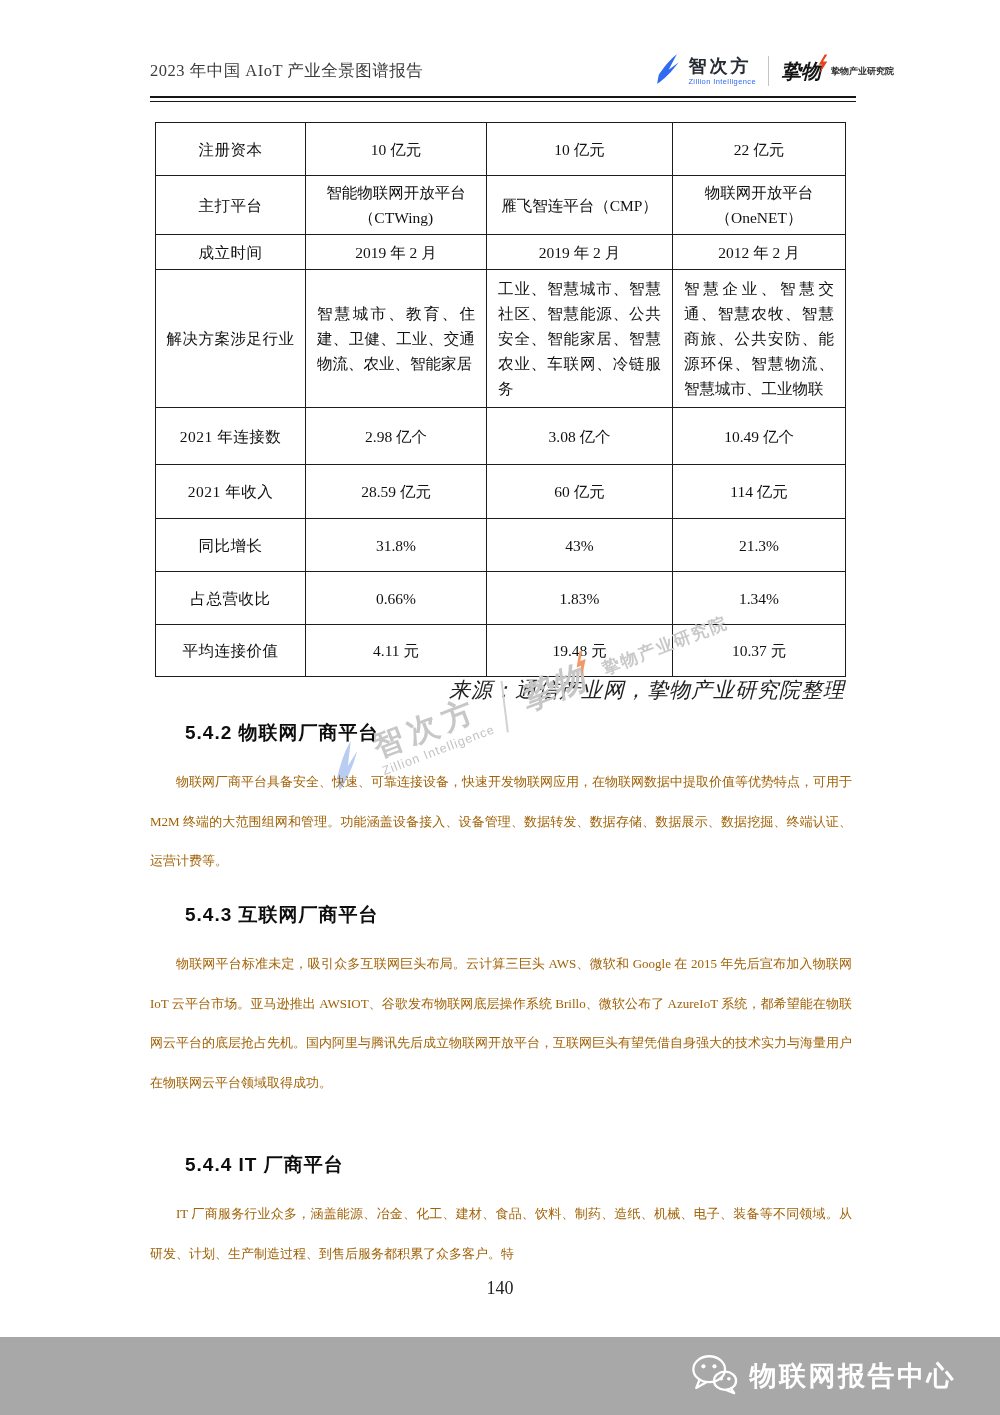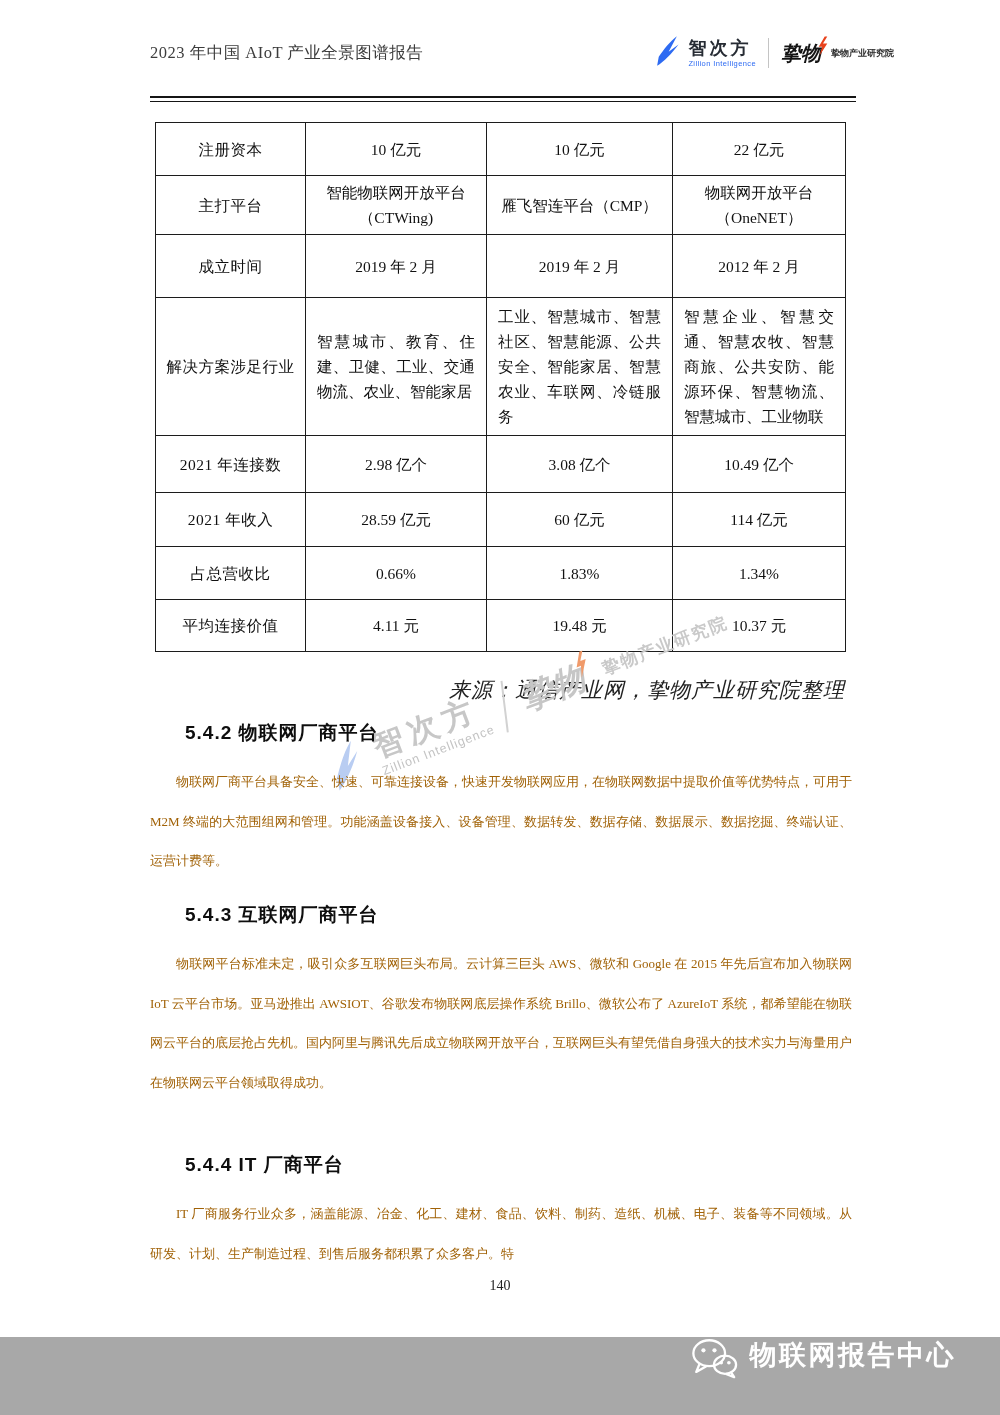--- a/index.html
+++ b/index.html
@@ -3,21 +3,21 @@
 <meta charset="utf-8">
 <style>
   * { margin:0; padding:0; box-sizing:border-box; }
   html,body { background:#ffffff; }
   body {
     width:1000px; height:1415px; position:relative; overflow:hidden;
     font-family:"Liberation Serif", serif; color:#1a1a1a;
   }
 
   
-  .header { position:absolute; top:34px; left:150px; right:106px;
+  .header { position:absolute; top:52px; left:150px; right:106px;
             display:flex; justify-content:space-between; align-items:center; }
   .hd-title { font-size:16.5px; color:#3d3d3d; letter-spacing:0.5px; }
   .brands { display:flex; align-items:center; }
   .brand1 { display:flex; align-items:center; gap:7px; }
   .b1-col { display:flex; flex-direction:column; line-height:1.05; }
   .b1-name { font-family:"Liberation Sans", sans-serif; font-weight:700; font-size:18px;
              color:#262b33; letter-spacing:3px; }
   .b1-sub  { font-family:"Liberation Sans", sans-serif; font-size:7.5px; color:#2e6bf2;
              letter-spacing:0.4px; margin-top:2px; }
   .brand-divider { width:1px; height:30px; background:#c4c4c4; margin:0 12px; }
@@ -41,42 +41,42 @@
   .source-note { position:absolute; top:676px; left:155px; width:690px; text-align:right;
                  font-style:italic; font-size:21px; color:#222; letter-spacing:1px; }
 
   
   .sec-heading { position:absolute; left:185px; font-family:"Liberation Sans", sans-serif;
                  font-weight:700; font-size:19px; color:#0e0e0e; letter-spacing:1px; }
   .sec-para { position:absolute; left:150px; width:702px; font-size:13px; line-height:39.5px;
               text-align:justify; text-indent:2em; color:#a16207; }
 
   .page-number { position:absolute; top:1278px; left:0; width:1000px; text-align:center;
-                 font-size:14px; color:#222; }
+                 font-size:18px; color:#222; }
 
   
   .watermark { position:absolute; left:322px; top:598px; width:430px; height:190px;
                pointer-events:none; }
   .wm-inner { position:absolute; left:8px; bottom:10px; display:flex; align-items:center;
               gap:13px; transform:rotate(-21deg); transform-origin:14% 86%; white-space:nowrap; }
   .wm-col { display:flex; flex-direction:column; line-height:1; }
   .wm-name { font-family:"Liberation Sans", sans-serif; font-weight:700; font-size:31px;
              color:#c7c7c7; letter-spacing:6px; }
   .wm-sub  { font-family:"Liberation Sans", sans-serif; font-size:12.5px; color:#c3c3c3;
              letter-spacing:1px; margin-top:4px; }
   .wm-divider { width:2px; height:52px; background:#d2d2d2; transform:rotate(14deg); margin:0 4px; }
   .wm-name2 { font-family:"Liberation Sans", sans-serif; font-weight:800; font-style:italic;
               font-size:33px; color:#c6c6c6; position:relative; padding-right:6px; }
   .wm-bolt { position:absolute; right:-5px; top:-7px; }
   .wm-sub2 { font-family:"Liberation Sans", sans-serif; font-weight:700; font-size:17px;
              color:#c9c9c9; letter-spacing:2px; margin-left:2px; }
 
   
   .footer { position:absolute; left:0; right:0; bottom:0; height:78px; background:#a8a8a8;
-            display:flex; align-items:flex-start; justify-content:flex-end; padding-right:44px; }
+            display:flex; align-items:center; justify-content:flex-end; padding-right:44px; }
   .footer-label { font-family:"Liberation Sans", sans-serif; font-weight:600; font-size:27px;
                   color:#ffffff; letter-spacing:2.5px; margin-left:12px; }
 </style>
 </head>
 <body>
 
 <div class="header">
   <div class="hd-title">2023 年中国 AIoT 产业全景图谱报告</div>
   <div class="brands">
     <div class="brand1">
@@ -114,21 +114,21 @@
         <td>10 亿元</td>
         <td>10 亿元</td>
         <td>22 亿元</td>
       </tr>
       <tr style="height: 57px;">
         <td class="lbl">主打平台</td>
         <td>智能物联网开放平台（CTWing)</td>
         <td>雁飞智连平台（CMP）</td>
         <td>物联网开放平台（OneNET）</td>
       </tr>
-      <tr style="height: 63px;">
+      <tr style="height: 35px;">
         <td class="lbl">成立时间</td>
         <td>2019 年 2 月</td>
         <td>2019 年 2 月</td>
         <td>2012 年 2 月</td>
       </tr>
       <tr style="height: 115px;">
         <td class="lbl">解决方案涉足行业</td>
         <td class="just">智慧城市、教育、住建、卫健、工业、交通物流、农业、智能家居</td>
         <td class="just">工业、智慧城市、智慧社区、智慧能源、公共安全、智能家居、智慧农业、车联网、冷链服务</td>
         <td class="just">智慧企业、智慧交通、智慧农牧、智慧商旅、公共安防、能源环保、智慧物流、智慧城市、工业物联</td>
@@ -137,20 +137,26 @@
         <td class="lbl">2021 年连接数</td>
         <td>2.98 亿个</td>
         <td>3.08 亿个</td>
         <td>10.49 亿个</td>
       </tr>
       <tr style="height: 54px;">
         <td class="lbl">2021 年收入</td>
         <td>28.59 亿元</td>
         <td>60 亿元</td>
         <td>114 亿元</td>
+      </tr>
+      <tr style="height: 53px;">
+        <td class="lbl">同比增长</td>
+        <td>31.8%</td>
+        <td>43%</td>
+        <td>21.3%</td>
       </tr>
       <tr style="height: 53px;">
         <td class="lbl">占总营收比</td>
         <td>0.66%</td>
         <td>1.83%</td>
         <td>1.34%</td>
       </tr>
       <tr style="height: 52px;">
         <td class="lbl">平均连接价值</td>
         <td>4.11 元</td>

